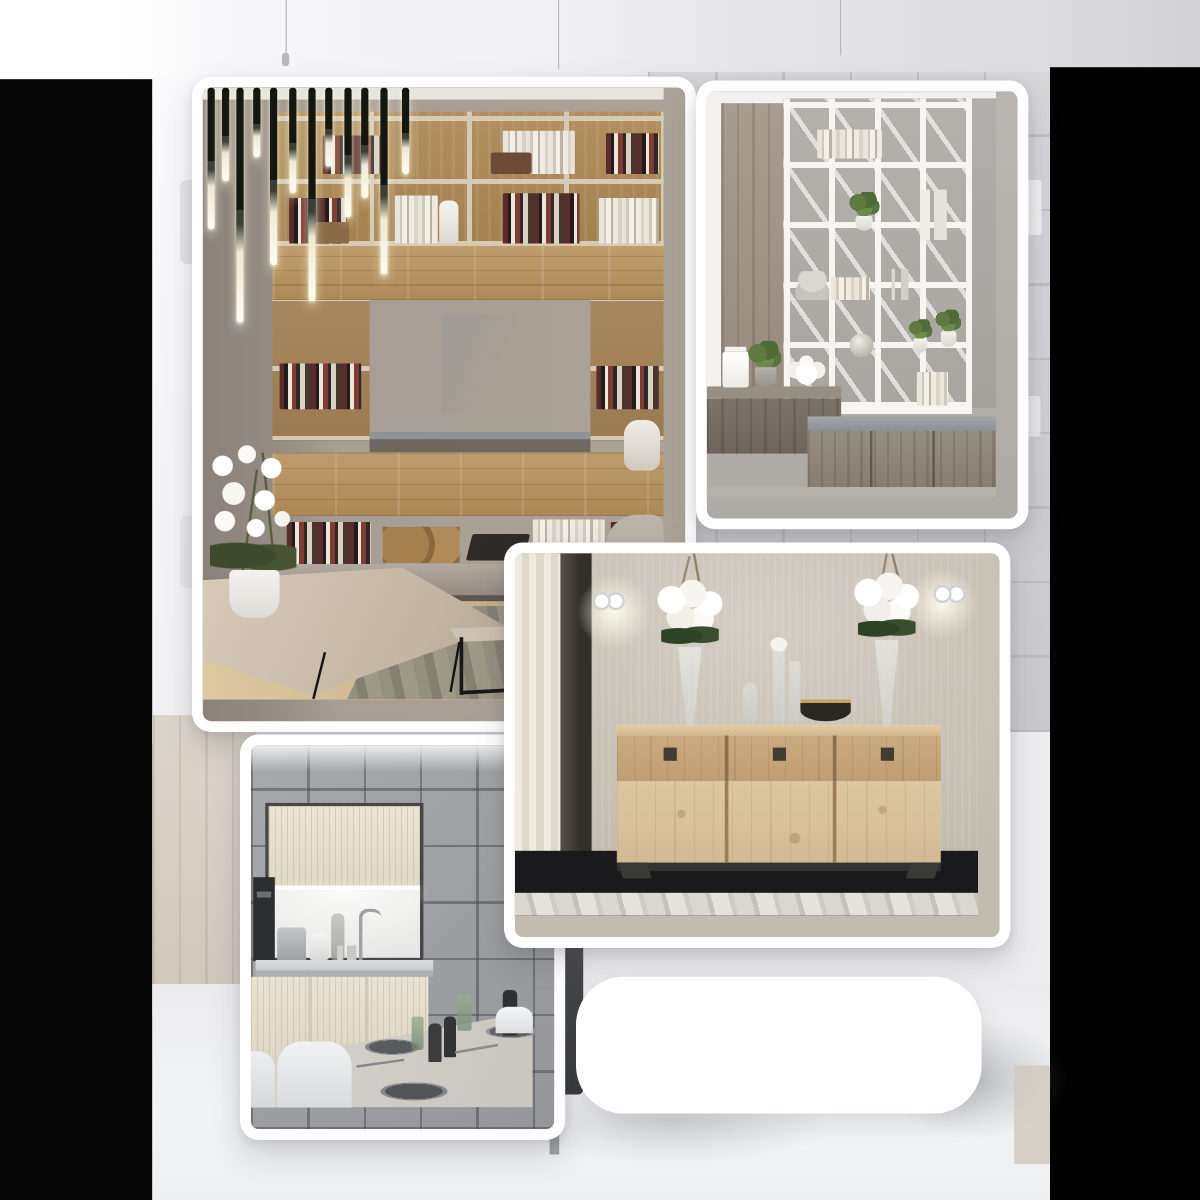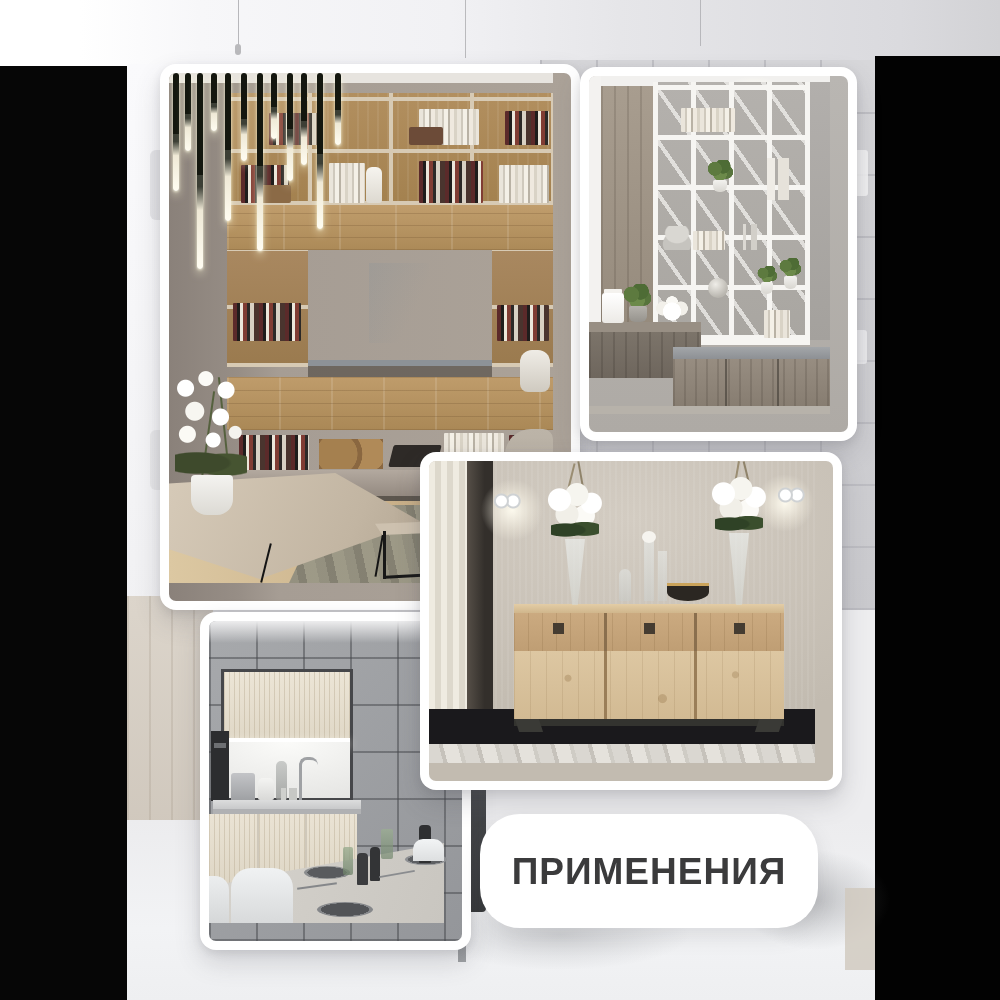--- a/index.html
+++ b/index.html
@@ -370,16 +370,15 @@
       <div class="a" style="left:213px;top:70px;width:14px;height:12px;border-radius:50%;background:#f6f4ef;"></div>
       <div class="a" style="left:229px;top:90px;width:9px;height:50px;
            background:linear-gradient(rgba(232,235,233,.55),rgba(205,209,207,.45));"></div>
       <div class="a" style="left:238px;top:122px;width:42px;height:18px;border-radius:0 0 50% 50%;
            background:linear-gradient(#caa35a 0 3px,#2b2722 3px);"></div>
     </div>
   </figure>
 
   <div class="a" style="left:480px;top:814px;width:338px;height:114px;background:#ffffff;border-radius:40px;z-index:5;
               box-shadow:0 8px 20px rgba(80,80,90,.15);display:flex;flex-direction:column;justify-content:center;">
-    <div class="caption-line">ПРИМЕНЕНИЯ</div>
   </div>
 
 </div>
 
 </body></html>

